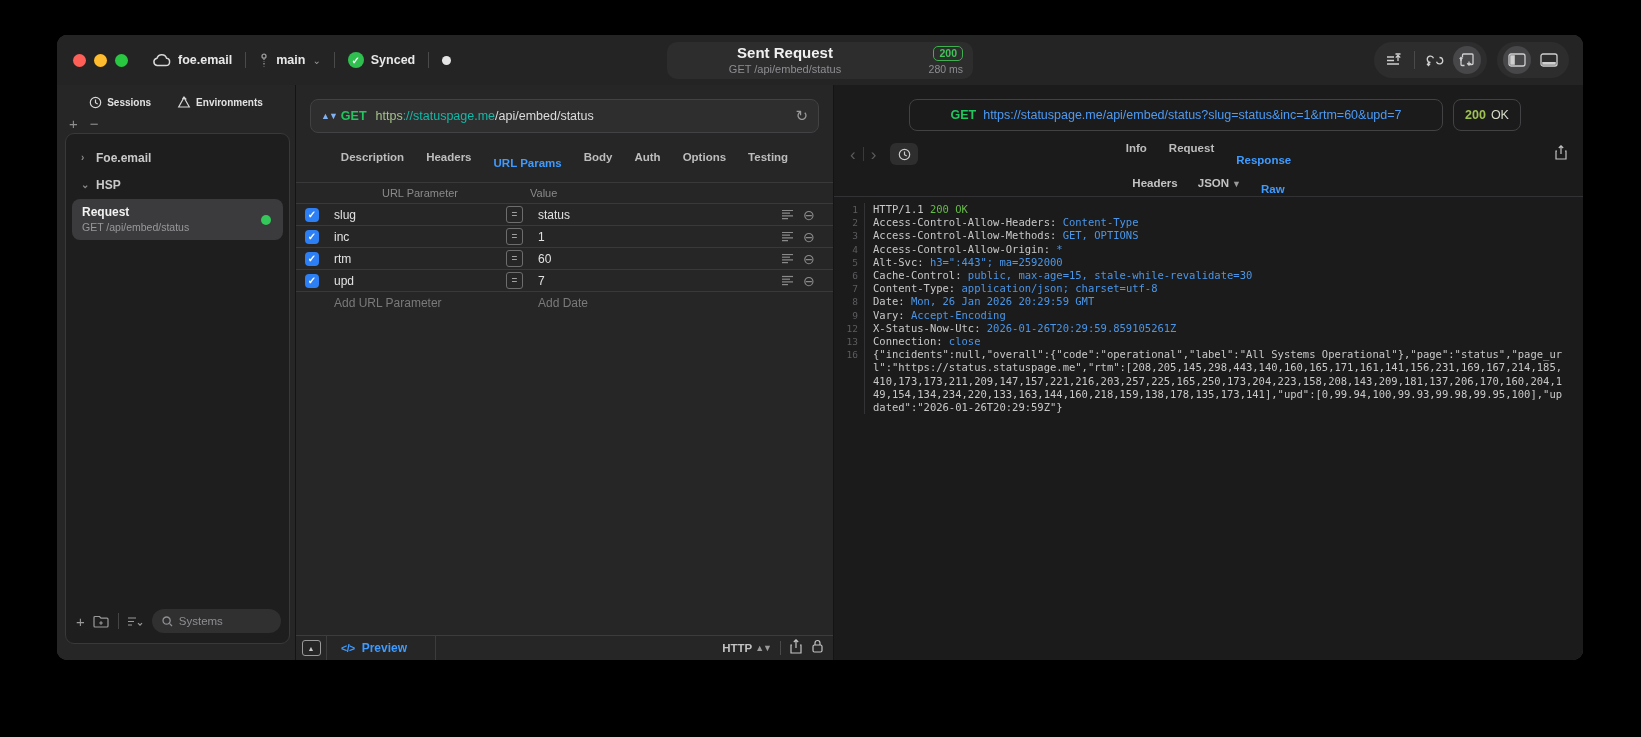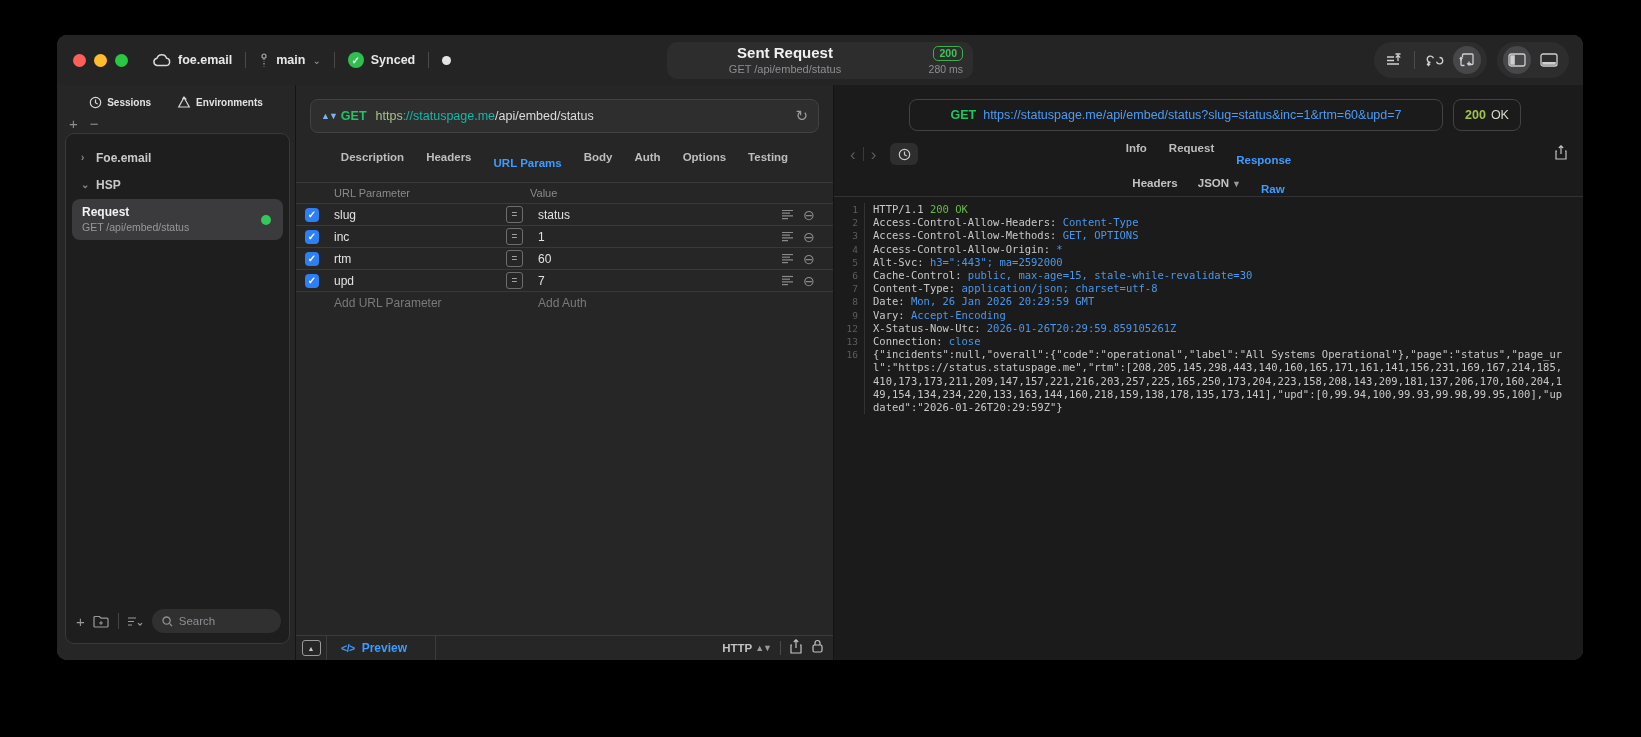--- a/index.html
+++ b/index.html
@@ -68,21 +68,21 @@
   .u-scheme{color:#a3c28a;}
   .u-host{color:#14b8a6;}
   .u-path{color:#dcdcdc;}
   .refresh{margin-left:auto;color:#9a9a9a;font-size:15px;}
   .req-tabs{display:flex;justify-content:center;gap:22px;margin-top:13px;height:22px;align-items:center;
     font-size:11.5px;color:#bdbdbd;font-weight:700;}
   .tab.active{color:#3e9bff;margin-top:12px;}
   .params{margin-top:14px;font-size:12px;}
   .p-grid{display:grid;grid-template-columns:34px 176px 24px 1fr 22px 30px;align-items:center;height:21px;}
   .p-head{color:#8a8a8a;font-size:11px;height:20px;border-top:1px solid #39393b;border-bottom:1px solid #39393b;}
-  .p-head .h1{grid-column:2;padding-left:4px;}
+  .p-head .h1{grid-column:2;padding-left:4px;text-align:center;}
   .p-head .h2{grid-column:4;}
   .p-row{border-bottom:1px solid #39393b;color:#e2e2e2;}
   .p-check{width:14px;height:14px;border-radius:4px;background:#2d7ff5;color:#fff;font-size:10px;line-height:14px;
     text-align:center;margin-left:9px;font-weight:700;}
   .p-name{padding-left:4px;}
   .p-eq{width:15px;height:15px;border:1px solid #6d6d6d;border-radius:3px;color:#a0a0a0;font-size:10px;
     line-height:15px;text-align:center;}
   .p-val{padding-left:8px;}
   .p-lines{color:#8a8a8a;display:flex;align-items:center;}
   .p-minus{color:#8a8a8a;font-size:14px;text-align:left;}
@@ -285,21 +285,21 @@
                 <path d="m11 8.2 2 2 2-2"></path>
               </svg>
             </span>
           <span class="search-pill">
             <span>
                 <svg width="11" height="11" viewBox="0 0 11 11" fill="none" stroke="#8e8e93" stroke-width="1.3">
                   <circle cx="4.6" cy="4.6" r="3.6"></circle>
                   <line x1="7.4" y1="7.4" x2="10" y2="10"></line>
                 </svg>
               </span>
-            <span>Search</span>
+            <span>Systems</span>
           </span>
         </div>
       </div>
     </aside>
 
     <section class="request-panel">
       <div class="url-bar">
         <span class="updn">▲▼</span>
         <span class="m-get">GET</span>
         <span><span class="u-scheme">https</span><span class="u-host">://statuspage.me</span><span class="u-path">/api/embed/status</span></span>
@@ -376,21 +376,21 @@
                   <line x1="1" y1="4.2" x2="9" y2="4.2"></line>
                   <line x1="1" y1="6.9" x2="12" y2="6.9"></line>
                   <line x1="1" y1="9.6" x2="7" y2="9.6"></line>
                 </svg>
               </span>
               <span class="p-minus">⊖</span>
             </div>
           </div>
         <div class="p-grid p-add">
           <span class="a1">Add URL Parameter</span>
-          <span class="a2">Add Auth</span>
+          <span class="a2">Add Date</span>
         </div>
       </div>
       <div class="req-footer">
         <span class="collapse-box">
             <i>▲</i>
           </span>
         <span class="preview-sec">
           <span class="code-glyph">&lt;/&gt;</span>
           <span>Preview</span>
         </span>

